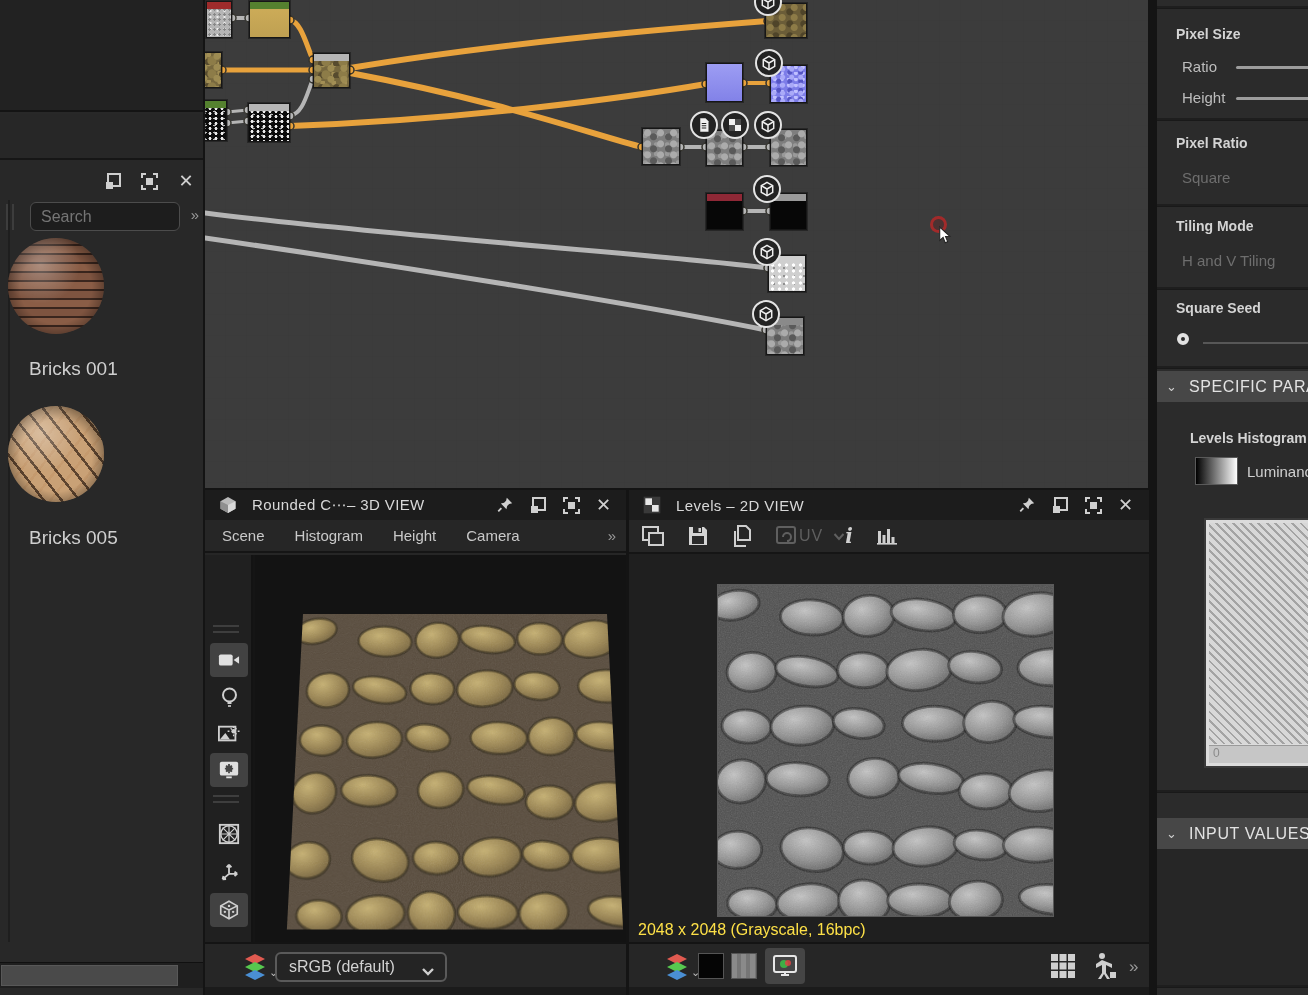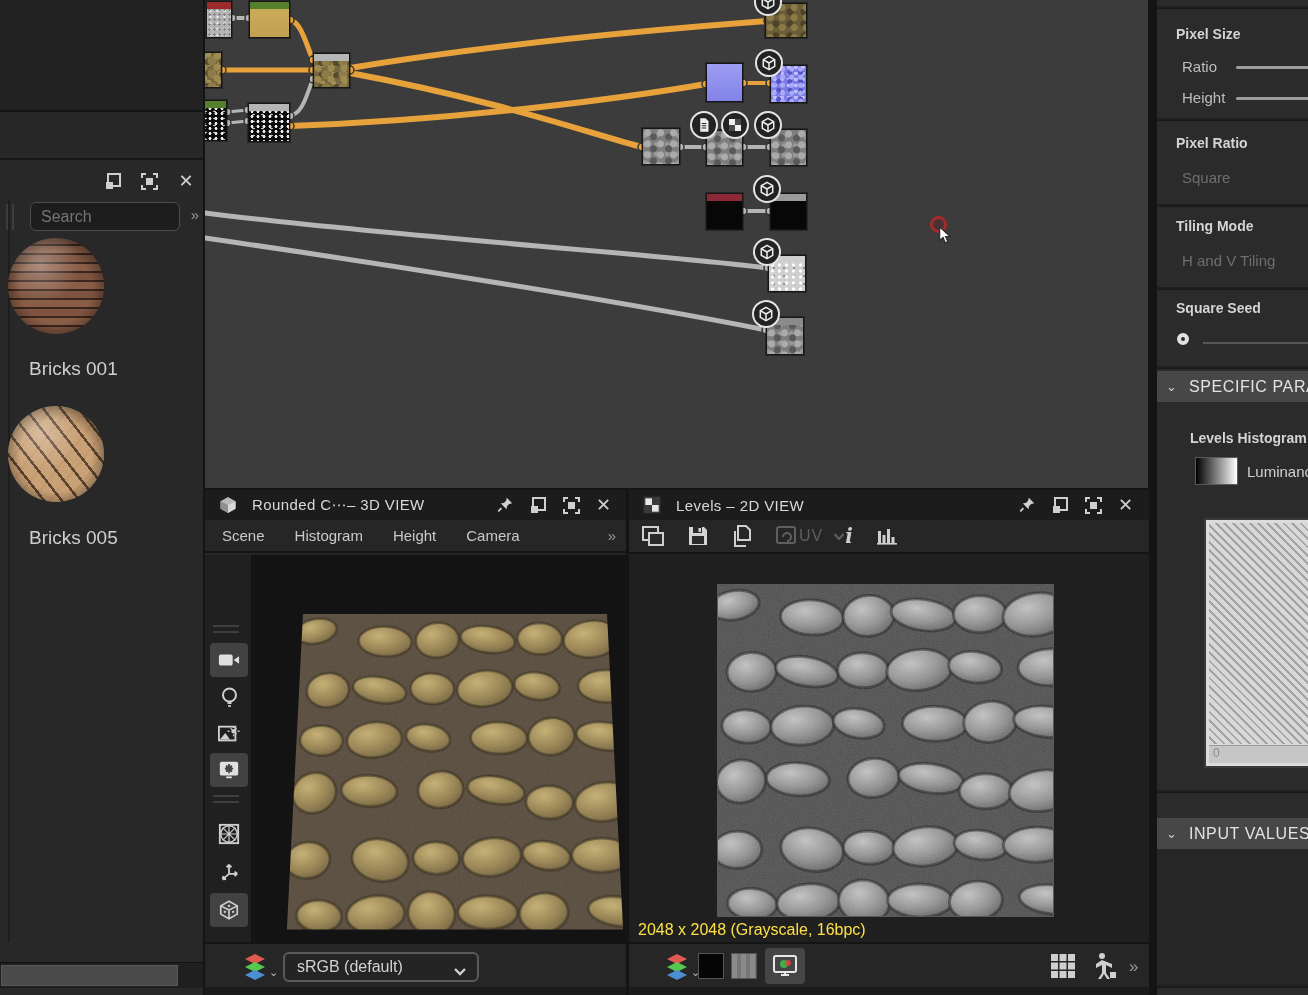--- a/index.html
+++ b/index.html
@@ -104,21 +104,21 @@
   .hlines { position:absolute; left:8px; width:26px; height:8px;
      border-top:2px solid #3e3e3e; border-bottom:2px solid #3e3e3e; }
   .tchev { position:absolute; left:8px; color:#8f8f8f; font-size:13px; }
   #v3d-viewport { position:absolute; left:50px; top:0; width:371px; height:387px; background:#131313; overflow:hidden; }
   .v3d-plane { position:absolute; left:34px; right:5px; top:26px; bottom:12px;
      transform:perspective(750px) rotateX(13deg); transform-origin:50% 88%; }
   .v3d-plane svg, .v2d-image svg { width:100%; height:100%; display:block; }
   .bottombar { position:absolute; left:0; bottom:8px; right:0; height:45px; background:#262626;
      border-top:2px solid #141414; }
   .understrip { position:absolute; left:0; bottom:0; right:0; height:8px; background:#1b1b1b; }
-  .colorspace-select { position:absolute; left:78px; top:8px; width:196px; height:30px; background:#242424;
+  .colorspace-select { position:absolute; left:70px; top:8px; width:172px; height:30px; background:#242424;
      border:2px solid #5a5a5a; border-radius:6px; font-size:16px; color:#d2d2d2;
      display:flex; align-items:center; padding-left:12px; }
   .colorspace-select .dd { position:absolute; right:10px; top:9px; }
 
   
   #view2d { left:629px; top:490px; width:520px; height:505px; }
   #v2d-toolbar { position:absolute; left:0; top:30px; right:0; height:34px; background:#262626;
      border-bottom:2px solid #151515; display:flex; align-items:center; }
   #v2d-toolbar .icon { margin-left:22px; }
   .grayed { color:#5f5f5f !important; }

